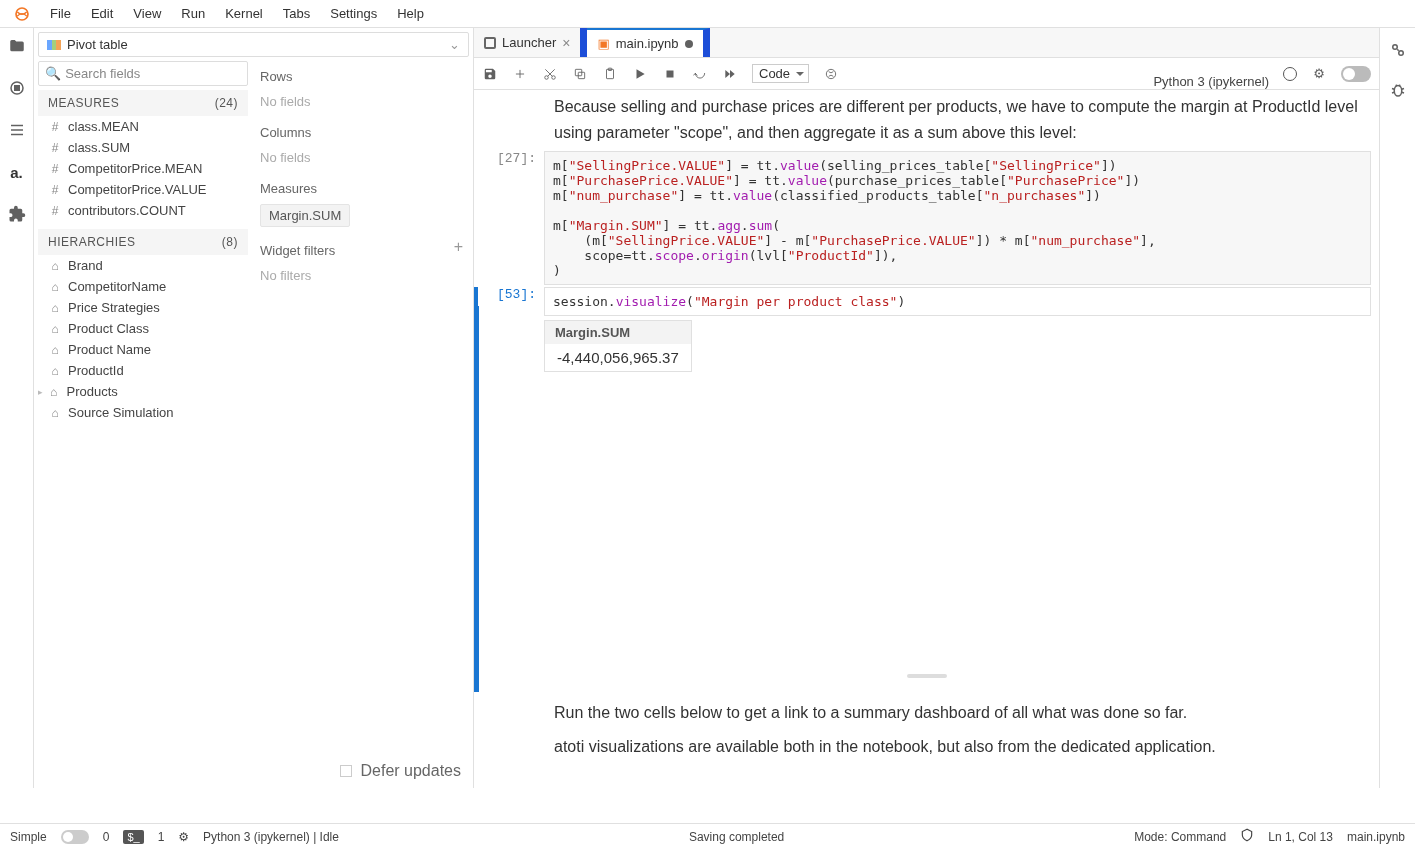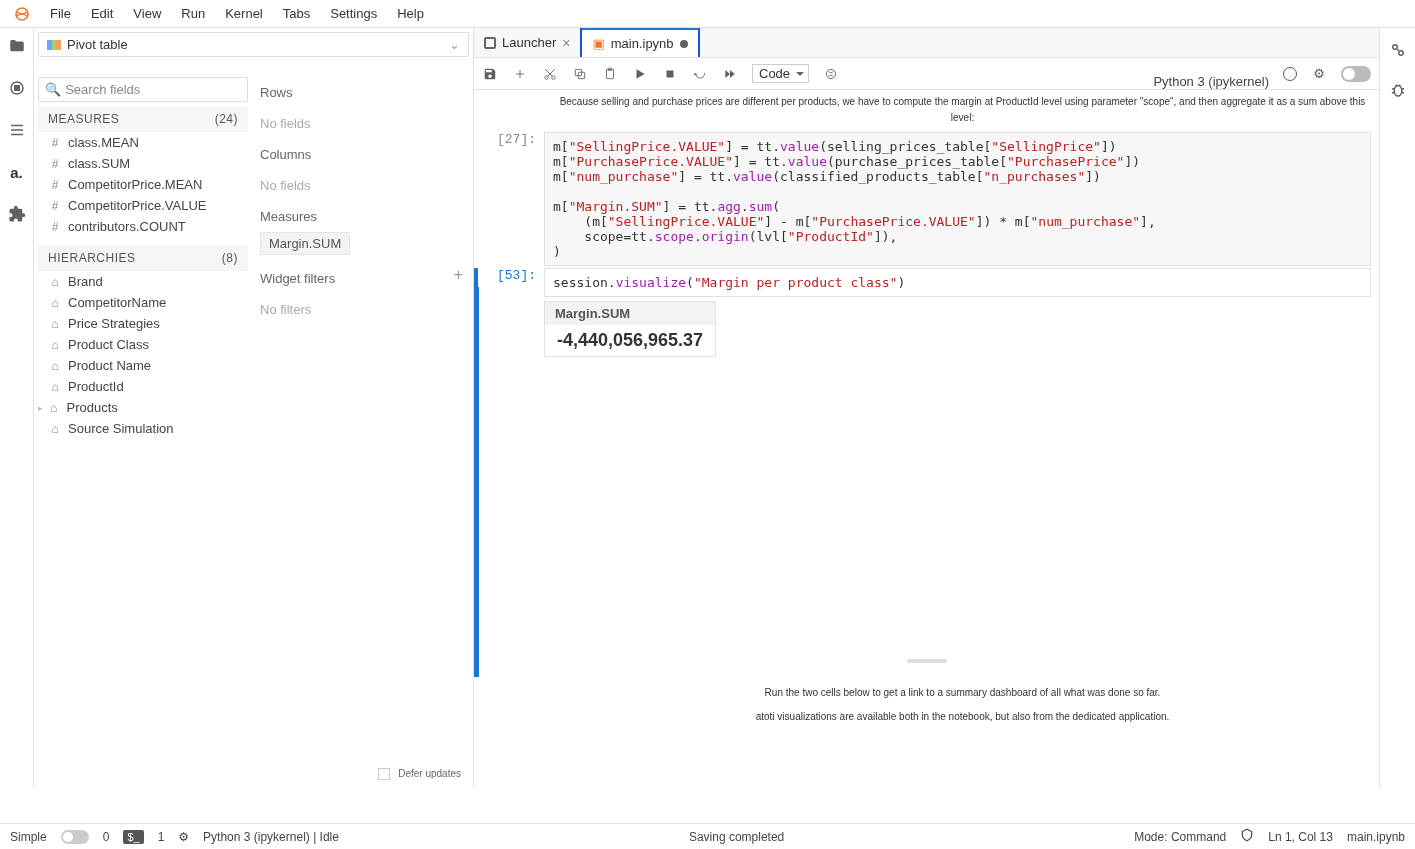--- a/index.html
+++ b/index.html
@@ -7,78 +7,78 @@
 .menubar { display: flex; align-items: center; height: 28px; border-bottom: 1px solid #e0e0e0; padding: 0 4px; }
 .logo { width: 20px; height: 20px; margin: 0 8px; display: flex; align-items: center; justify-content: center; }
 .logo svg { width: 16px; height: 16px; }
 .menu-item { padding: 4px 10px; cursor: pointer; }
 .main-row { display: flex; flex: 1; min-height: 0; }
 .left-rail { width: 34px; border-right: 1px solid #e0e0e0; display: flex; flex-direction: column; align-items: center; padding-top: 8px; gap: 22px; }
 .rail-icon { width: 20px; height: 20px; color: #616161; cursor: pointer; display: flex; align-items: center; justify-content: center; }
 .rail-icon svg { width: 18px; height: 18px; }
 .atoti-txt { font-weight: bold; font-size: 15px; color: #333; }
 .pivot-panel { width: 440px; border-right: 1px solid #e0e0e0; display: flex; flex-direction: column; padding: 4px; }
-.pivot-header { display: flex; align-items: center; border: 1px solid #ddd; padding: 4px 8px; border-radius: 2px; margin-bottom: 20px; }
+.pivot-header { display: flex; align-items: center; border: 1px solid #ddd; padding: 4px 8px; border-radius: 2px; margin-bottom: 4px; }
 .pivot-header-icon { width: 14px; height: 10px; margin-right: 6px; background: linear-gradient(to right, #6aa6ff 33%, #a1cf7e 33%, #a1cf7e 66%, #f3a357 66%); }
 .pivot-body { display: flex; gap: 12px; flex: 1; min-height: 0; }
 .pivot-left { width: 210px; display: flex; flex-direction: column; overflow: hidden; }
 .search-box { border: 1px solid #ddd; border-radius: 2px; padding: 4px 6px; display: flex; align-items: center; gap: 4px; margin-bottom: 4px; color: #888; }
 .section-head { background: #f5f5f5; padding: 6px 10px; display: flex; justify-content: space-between; font-size: 12px; color: #555; letter-spacing: 0.5px; }
 .measures-list { overflow-y: auto; max-height: 120px; border-bottom: 8px solid transparent; }
 .measures-list::-webkit-scrollbar { width: 10px; }
 .measures-list::-webkit-scrollbar-thumb { background: #ccc; }
 .li { display: flex; align-items: center; gap: 6px; padding: 3px 10px; font-size: 13px; color: #444; cursor: pointer; }
 .li .glyph { color: #888; font-size: 12px; width: 14px; text-align: center; }
 .hier-list { flex: 1; overflow-y: auto; }
 .pivot-right { flex: 1; display: flex; flex-direction: column; gap: 8px; padding-right: 6px; position: relative;}
 .zone-label { color: #666; font-size: 13px; margin-top: 8px; }
-.zone-empty { color: #aaa; font-size: 13px; margin-top: 8px; }
+.zone-empty { color: #aaa; font-size: 13px; margin-top: 2px; }
 .chip { background: #f3f3f3; border: 1px solid #e4e4e4; border-radius: 2px; padding: 3px 8px; font-size: 13px; color: #555; display: inline-block; }
 .zone-row { display: flex; justify-content: space-between; align-items: center;}
 .plus-btn { color: #999; font-size: 16px; cursor: pointer; }
-.defer { position: absolute; bottom: 4px; right: 8px; display: flex; gap: 8px; color: #666; font-size: 10px;}
+.defer { position: absolute; bottom: 4px; right: 8px; display: flex; align-items: center; gap: 8px; color: #666; font-size: 16px;}
 .defer-check { width: 12px; height: 12px; border: 1px solid #ccc; }
 .notebook-col { flex: 1; display: flex; flex-direction: column; min-width: 0; }
 .tabs { display: flex; height: 30px; border-bottom: 1px solid #e0e0e0; background: #f7f7f7; }
-.tab { display: flex; align-items: center; gap: 6px; padding: 0 10px; border-right: 2px solid #1d4ed8; font-size: 13px; cursor: pointer; }
+.tab { display: flex; align-items: center; gap: 6px; padding: 0 10px; border-right: 7px solid #1d4ed8; font-size: 13px; cursor: pointer; }
 .tab.active { background: #fff; border-top: 2px solid #1976d2; }
 .tab .close { color: #888; font-size: 14px; }
 .unsaved-dot { width: 8px; height: 8px; border-radius: 4px; background: #616161; }
 .plus-tab-icon { width:12px; height:12px; border:2px solid #666; border-radius:2px; position:relative;}
 .nb-toolbar { display: flex; align-items: center; height: 32px; border-bottom: 1px solid #e0e0e0; padding: 0 8px; gap: 14px; }
 .tb-icon { width: 16px; height: 16px; color: #616161; cursor: pointer; display:flex; align-items:center; justify-content:center;}
 .tb-icon svg { width:14px; height:14px; stroke: currentColor; fill: none; stroke-width:1.5;}
 .tb-icon.filled svg { fill: currentColor; stroke:none;}
 .cell-type { border: 1px solid #ccc; padding: 1px 18px 1px 6px; font-size: 13px; position: relative; cursor:pointer;}
 .cell-type::after { content:''; position:absolute; right:4px; top:7px; border:4px solid transparent; border-top-color:#666;}
 .tb-spacer { flex: 1; }
 .kernel-name { font-size: 13px; color: #444; margin-top: 15px; }
 .kernel-circle { width: 14px; height: 14px; border: 1.5px solid #555; border-radius: 50%; }
 .toggle-sw { width: 30px; height: 16px; background: #bbb; border-radius: 8px; position: relative; cursor:pointer;}
 .toggle-sw::after { content:''; width:12px; height:12px; background:#fff; border-radius:50%; position:absolute; top:2px; left:2px;}
 .nb-body { flex: 1; overflow-y: auto; position: relative; padding-bottom: 40px; background:#fff;}
 .nb-body::-webkit-scrollbar { width: 12px; background:#f0f0f0;}
 .nb-body::-webkit-scrollbar-thumb { background:#ccc;}
-.md-text { padding: 4px 8px 4px 80px; color: #333; line-height: 1.6; font-size: 10px; max-width: 1260px; text-align: center;}
+.md-text { padding: 4px 8px 4px 80px; color: #333; line-height: 1.6; font-size: 16px; max-width: 1260px;}
 .formula { padding: 10px 80px; font-family: 'Cambria Math', 'STIX', serif; font-size: 17px; font-style: italic;}
 .formula .sum { font-size: 22px; font-style: normal; vertical-align: -4px;}
 .formula sub { font-size: 11px; font-style: italic; font-weight:bold;}
 .cell { display:flex; position: relative; margin: 2px 8px 2px 0;}
 .cell .gutter { width: 70px; text-align: right; padding-right: 8px; font-family: Liberation Mono, monospace; font-size: 13px;}
 .cell.exec .gutter { color: #888;}
 .cell.active .gutter { color: #1976d2;}
 .cell .code-box { flex: 1; border: 1px solid #e0e0e0; background: #f7f7f7; padding: 6px 8px; font-family: 'SFMono-Regular', Consolas, monospace; font-size: 13px; white-space: pre; overflow-x:auto;}
 .cell.active .code-box { background:#fff;}
 .cell.active::before { content:''; position:absolute; left:0; top:0; bottom:0; width:4px; background:#1976d2;}
 .tk-str { color: #ba2121; }
 .tk-fn { color: #a21caf; }
 .output-area { margin: 4px 8px 4px 70px; position:relative;}
 .out-table { border: 1px solid #e0e0e0; display: inline-block;}
 .out-table .h { background: #f3f3f3; padding: 4px 10px; font-size: 13px; font-weight:600; color:#555;}
-.out-table .v { padding: 5px 12px; text-align: center; font-size: 18px; font-weight: bold;}
+.out-table .v { padding: 5px 12px; text-align: center; font-size: 15px;}
 .active-side-out { position:absolute; left:-70px; top:-14px; bottom:-320px; width:5px; background:#1976d2;}
 .grip { width:40px; height:4px; background:#ddd; border-radius:2px; margin: 18px auto;}
 .right-rail { width: 36px; border-left: 1px solid #e0e0e0; display: flex; flex-direction: column; align-items: center; padding-top: 12px; gap: 20px;}
 .statusbar { height: 26px; border-top: 1px solid #e0e0e0; display: flex; align-items: center; padding: 0 10px; font-size: 12px; gap: 14px; color: #444; margin-top: 35px;}
 .sb-toggle { width: 28px; height: 14px; background: #ccc; border-radius: 7px; position: relative;}
 .sb-toggle::after { content:''; width:10px; height:10px; background:#fff; border-radius:50%; position:absolute; top:2px; left:2px;}
 .sb-spacer { flex: 1; }
 .term-badge { background:#555; color:#fff; padding:1px 4px; font-size:11px; border-radius:2px;}
 </style>
 </head>

